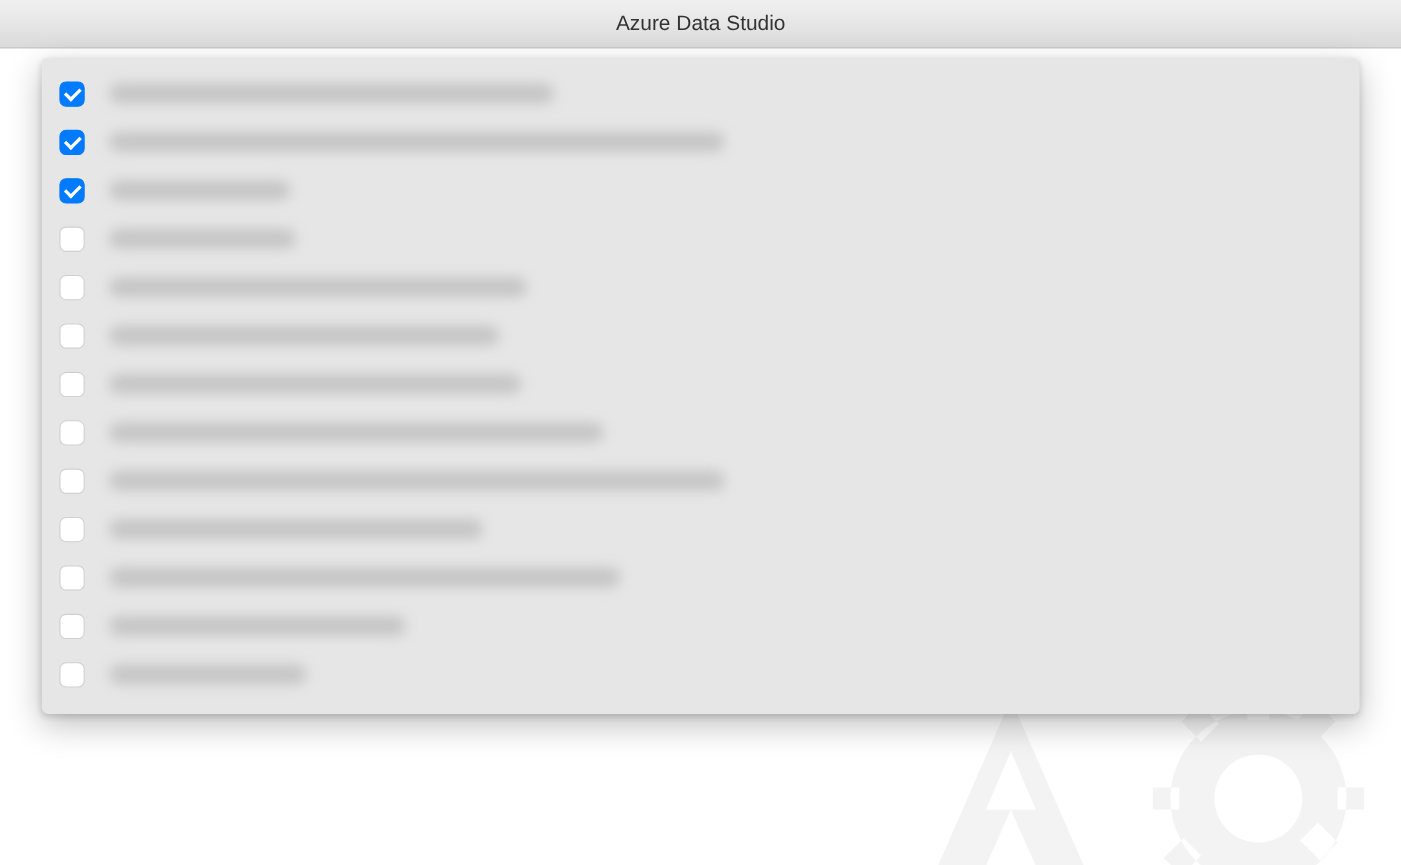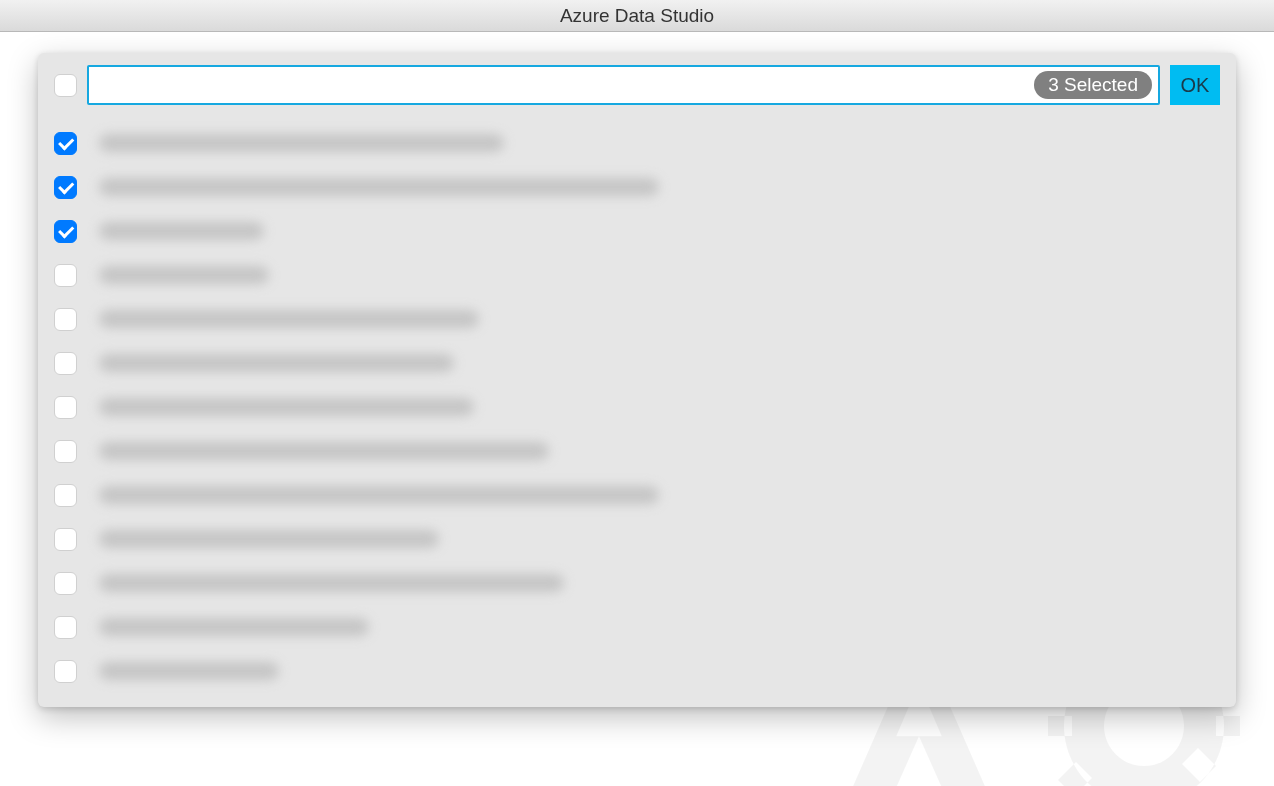--- a/index.html
+++ b/index.html
@@ -1,18 +1,18 @@
 <!DOCTYPE html>
 <html><head>
 <meta charset="utf-8">
 <style>
   * { box-sizing: border-box; margin: 0; padding: 0; }
   html, body { width: 1274px; height: 786px; font-family: -apple-system, BlinkMacSystemFont, "Segoe UI", Helvetica, Arial, sans-serif; background: #ffffff; overflow: hidden; }
   .titlebar {
-    height: 32px;
+    height: 44px;
     background: linear-gradient(to bottom, #f1f1f1, #dadada);
     border-bottom: 1px solid #b8b8b8;
     display: flex;
     align-items: center;
     justify-content: center;
     font-size: 19px;
     color: #333;
   }
   .bg-icons {
     position: absolute;
@@ -143,28 +143,20 @@
         M86 45 h12 v10 h-12 Z
         M15 15 l8 -8 l9 9 l-8 8 Z
         M69 69 l8 -8 l9 9 l-8 8 Z
         M15 85 l-8 -8 l9 -9 l8 8 Z
         M77 23 l8 -8 l-9 -9 l-8 8 Z"></path>
   </svg>
 </div>
 
 <div class="popup">
 
-  <div class="top-row">
-    <span class="checkbox" id="select-all"></span>
-    <div class="search-wrap">
-      <input type="text" class="search-input" id="search-input" value="" style="">
-      <span class="selected-badge">3 Selected</span>
-    </div>
-    <button class="ok-btn">OK</button>
-  </div>
 
   <div class="list" id="list">
       <div class="list-item">
         <span class="checkbox checked"></span>
         <span class="blurred-text" style="width: 405px;"></span>
       </div>
       <div class="list-item">
         <span class="checkbox checked"></span>
         <span class="blurred-text" style="width: 560px;"></span>
       </div>

